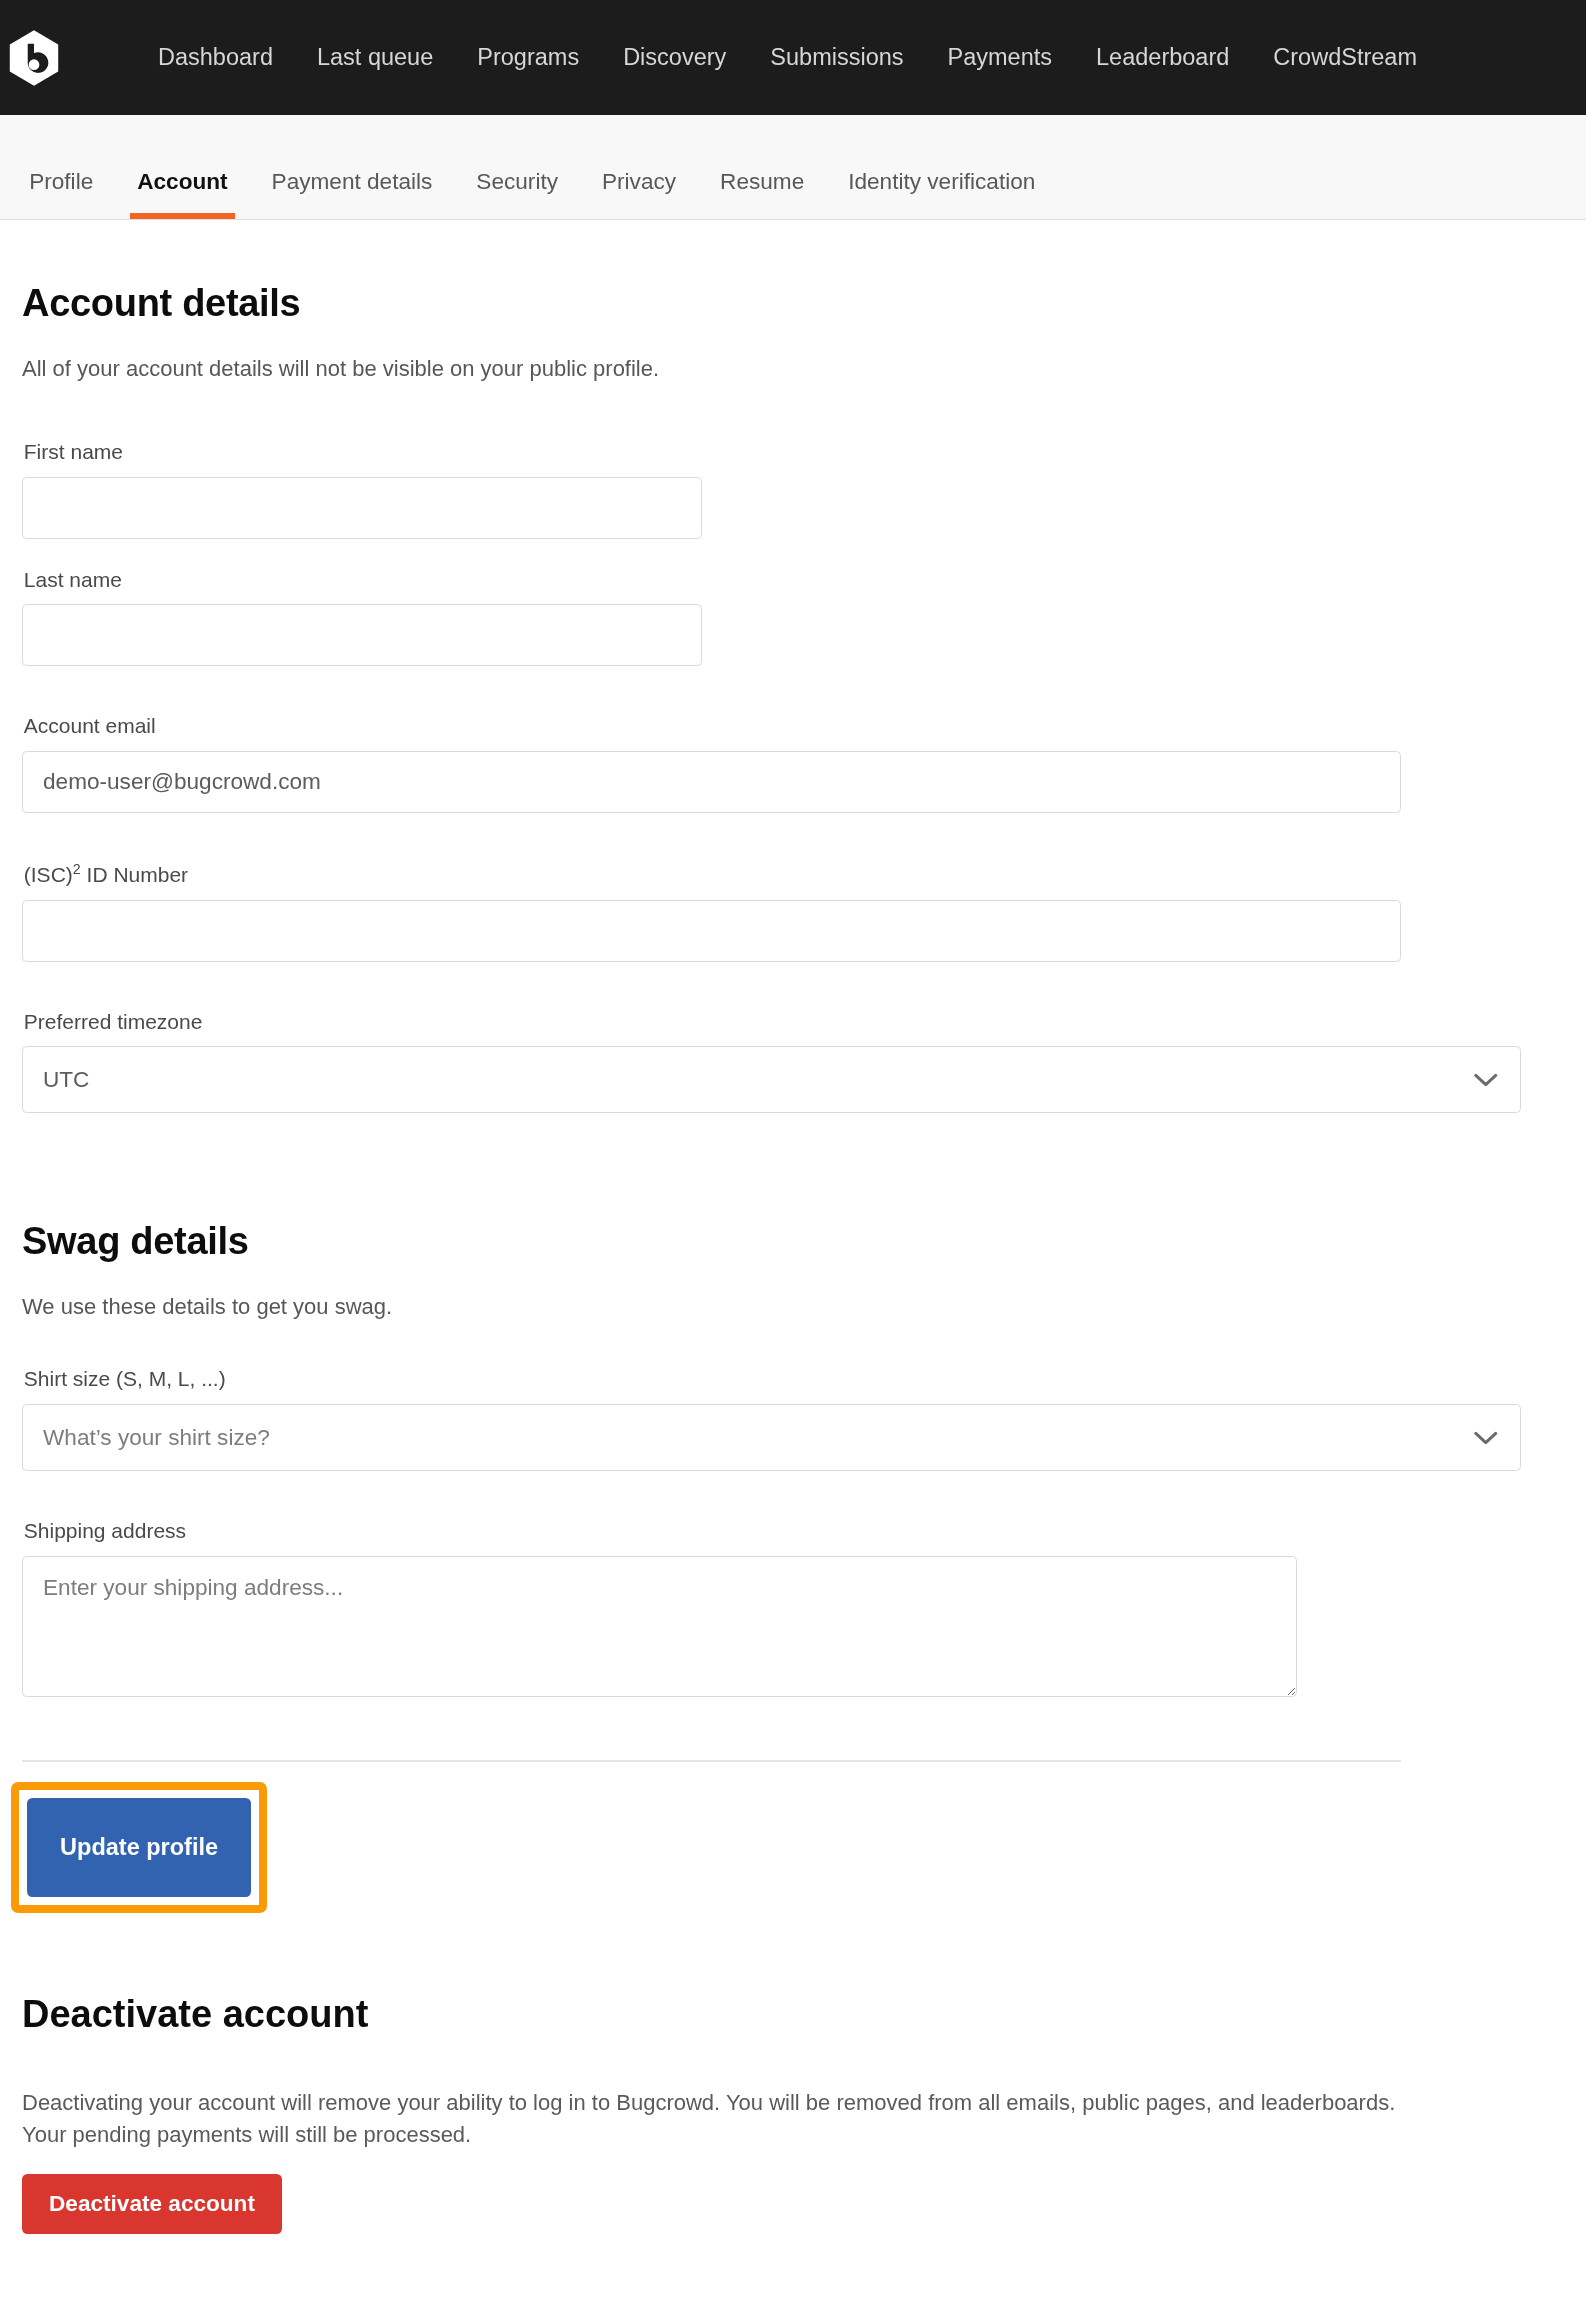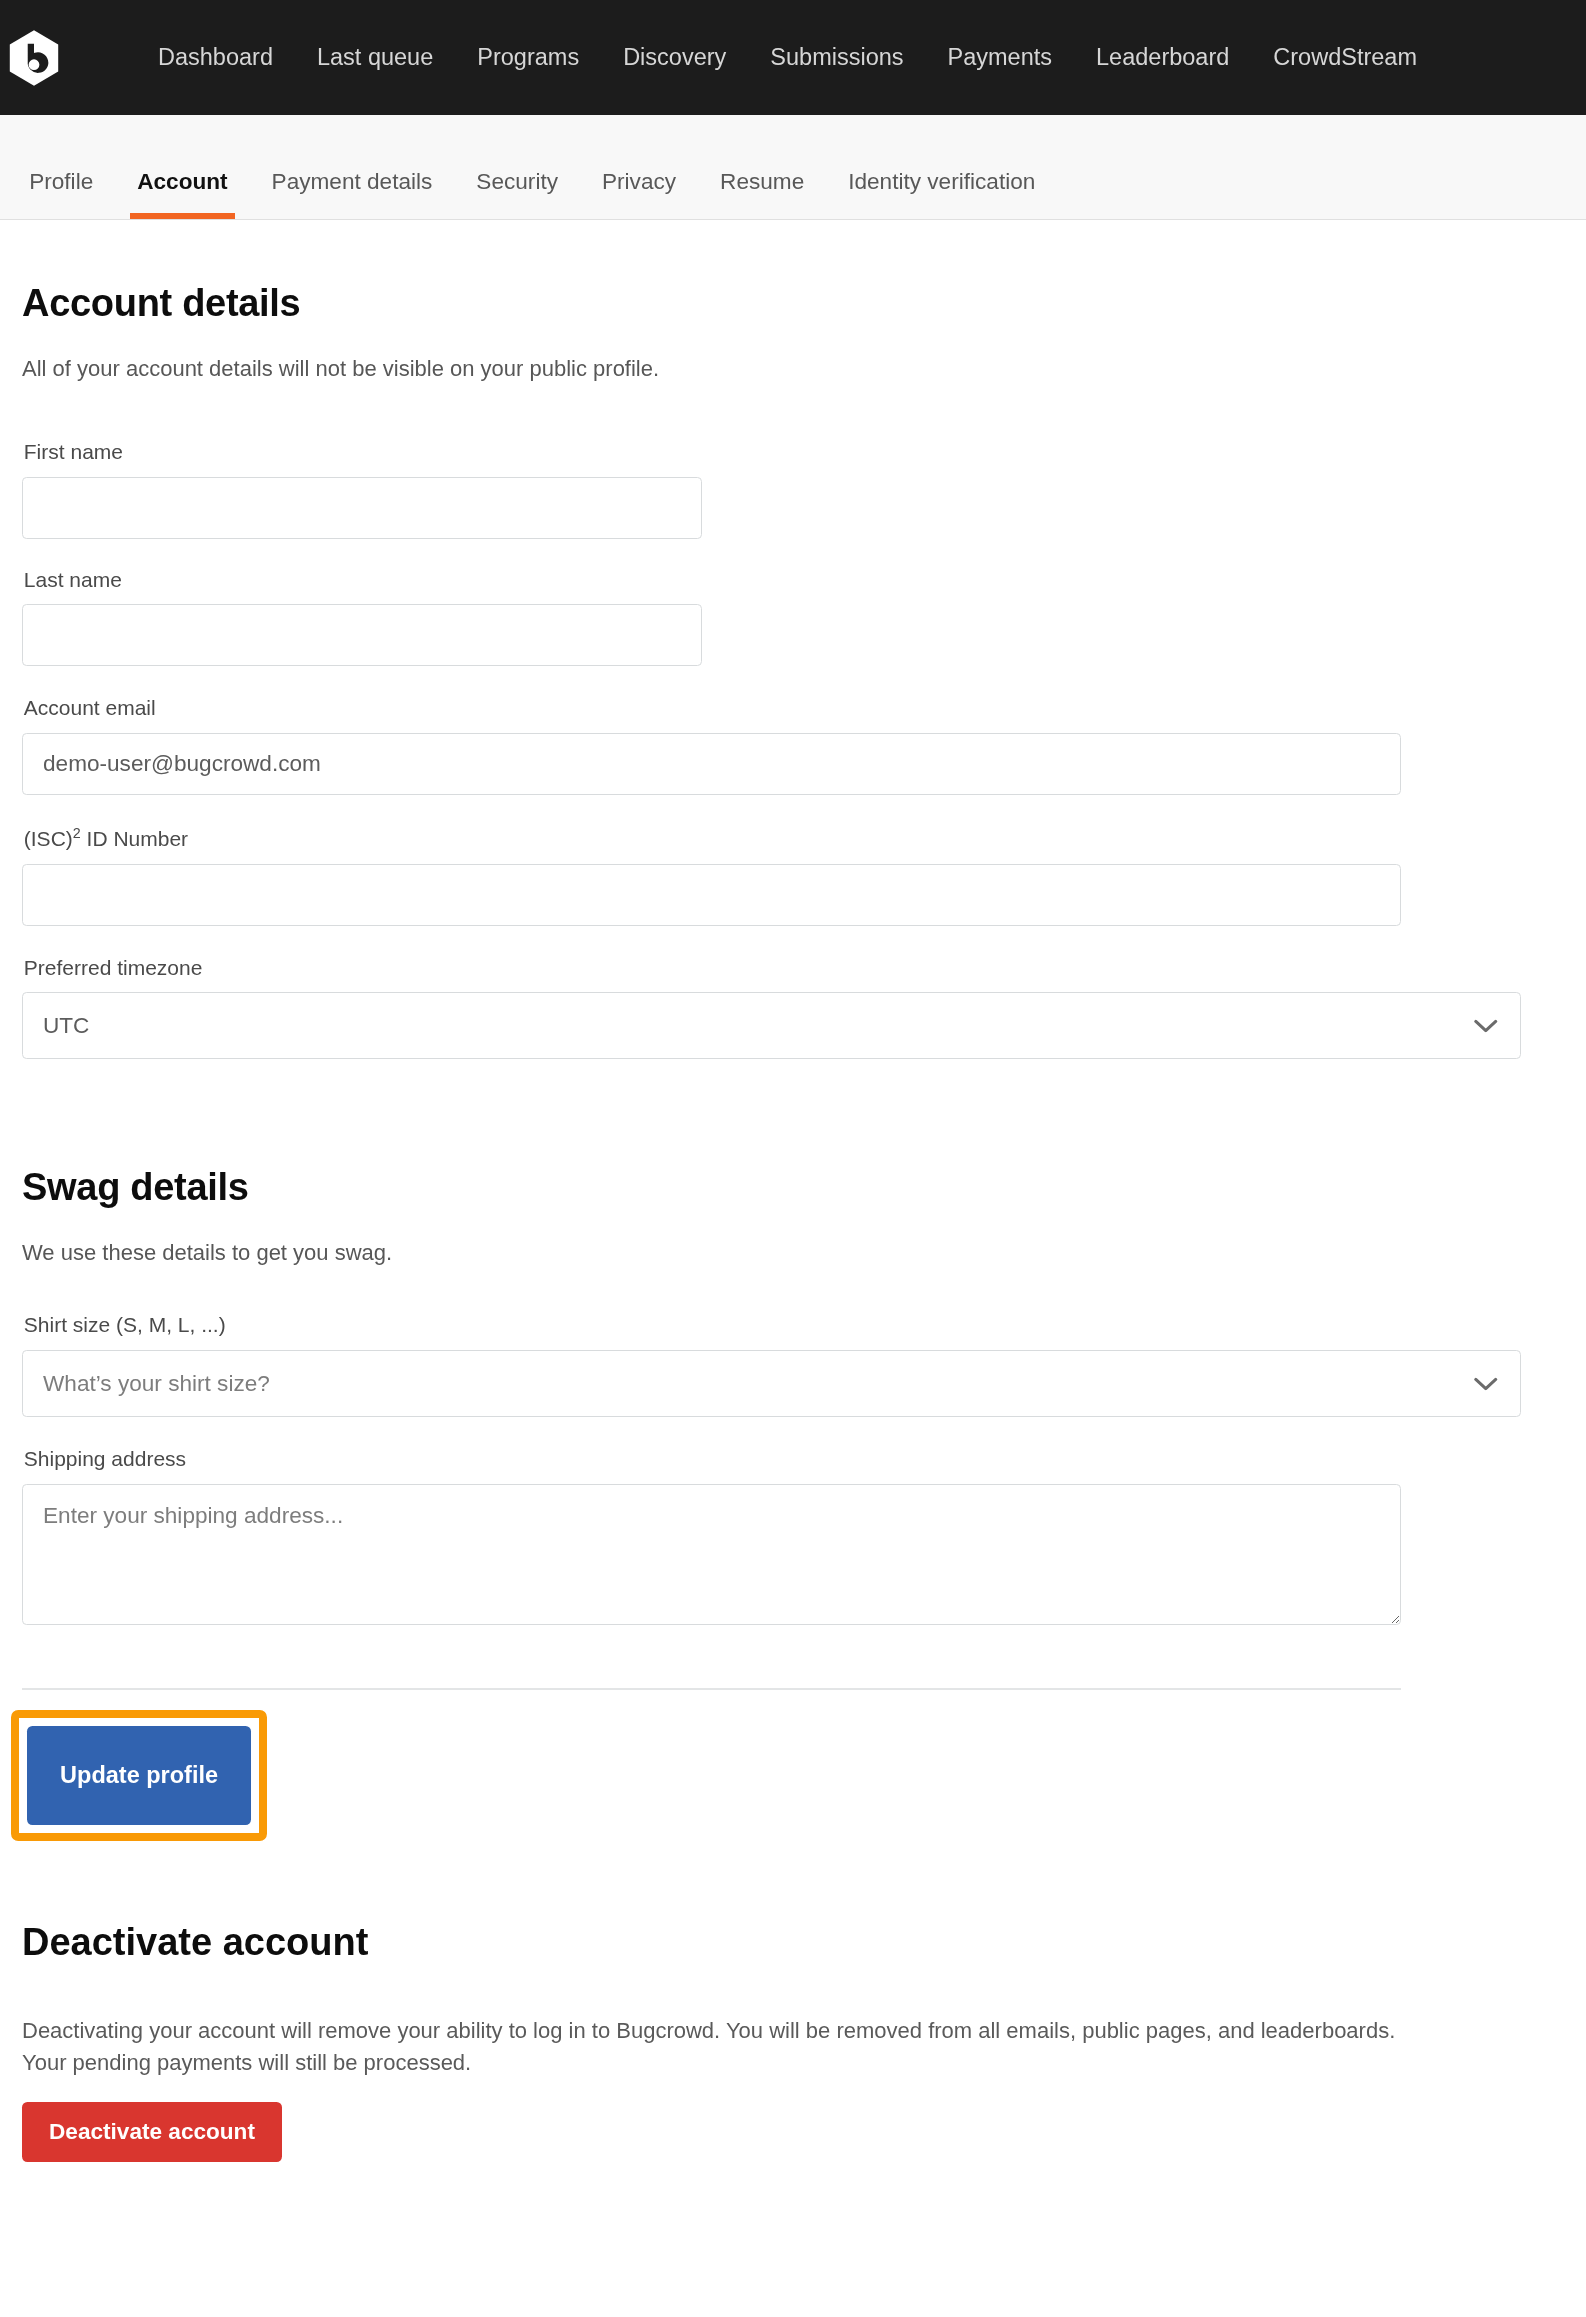--- a/index.html
+++ b/index.html
@@ -121,21 +121,21 @@
     border: 1.8px solid #d8dbdd;
     border-radius: 4.5px;
     background: #ffffff;
     font-family: "Liberation Sans", sans-serif;
     font-size: 22.6px;
     color: #5c5c5c;
     padding: 0 20px;
     outline: none;
   }
   .inp::placeholder { color: #7a7a7a; }
-  .block { margin-top: 30px; width: 1379px; }
+  .block { margin-top: 48px; width: 1379px; }
 
   .selwrap { position: relative; width: 1499px; }
   .sel {
     width: 100%;
     height: 67px;
     border: 1.8px solid #d8dbdd;
     border-radius: 4.5px;
     background: #ffffff;
     font-size: 22.6px;
     color: #5c5c5c;
@@ -149,21 +149,21 @@
     position: absolute;
     right: 23.5px;
     top: 50%;
     transform: translateY(-50%);
     width: 23.5px;
     height: 14.5px;
     pointer-events: none;
   }
 
   .ta {
-    width: 1379px;
+    width: 1275px;
     height: 141px;
     border: 1.8px solid #d8dbdd;
     border-radius: 4.5px;
     background: #ffffff;
     font-family: "Liberation Sans", sans-serif;
     font-size: 22.6px;
     color: #5c5c5c;
     padding: 18px 20px;
     resize: vertical;
     outline: none;

